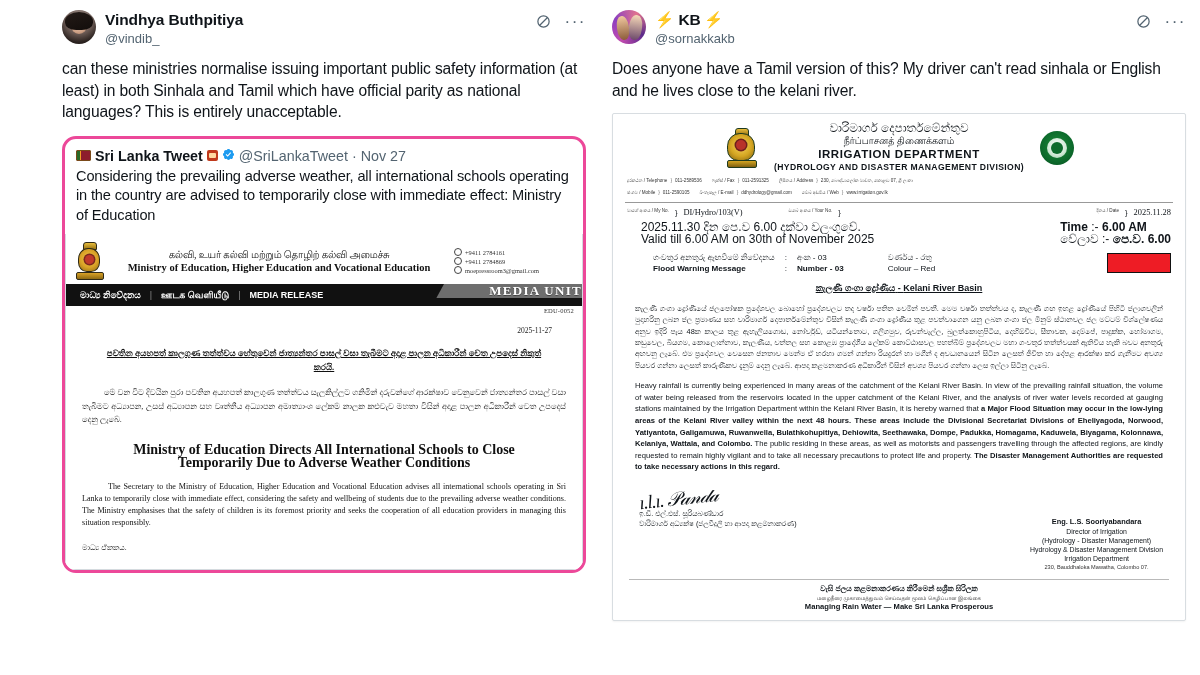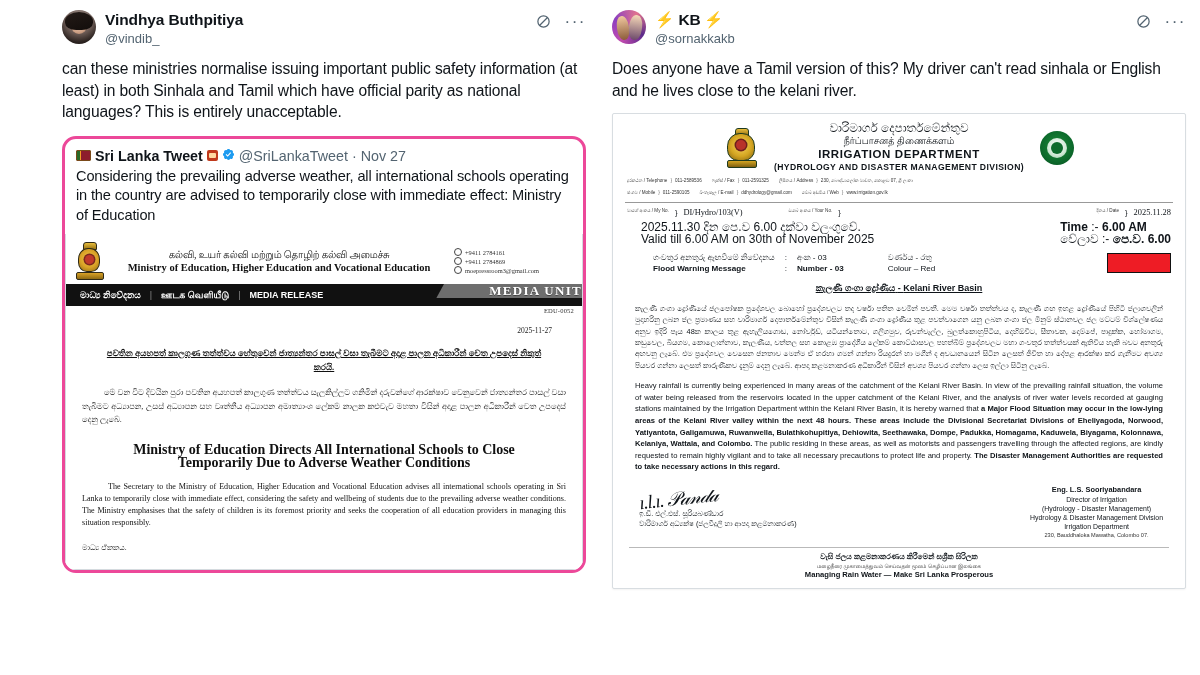--- a/index.html
+++ b/index.html
@@ -129,21 +129,21 @@
   .basin{text-align:center;font-size:9px;font-weight:700;padding:8px 0 0 0;text-decoration:underline;}
   .i-si-para{font-size:7.4px;line-height:11.4px;text-align:justify;padding:9px 22px 0 22px;}
   .i-en-para{font-size:7.6px;line-height:11.6px;text-align:justify;padding:9px 22px 0 22px;}
   .i-en-para b{font-weight:700;}
   .sign-row{display:flex;justify-content:space-between;align-items:flex-start;padding:12px 22px 0 26px;}
   .sig-mark{font-family:"Liberation Serif",serif;font-size:19px;font-style:italic;
     transform:rotate(-6deg);letter-spacing:-1px;line-height:20px;}
   .sig-name{font-size:7.4px;line-height:10px;padding-top:4px;}
   .sig-si{font-size:7.2px;line-height:10px;}
   .sig-right{text-align:center;font-family:"Liberation Sans",sans-serif;}
-  .sig-right .n{font-size:7.4px;font-weight:700;line-height:9.5px;}
+  .sig-right .n{font-size:7.4px;font-weight:700;line-height:9.5px;margin-top:32px;}
   .sig-right .r{font-size:6.9px;line-height:9.2px;}
   .sig-right .a{font-size:5.6px;line-height:8px;color:#333;}
   .hr-foot{height:1px;background:#b9b9b9;margin:8px 16px 0 16px;}
   .foot{text-align:center;padding:4px 0 8px 0;}
   .foot .f1{font-size:7.6px;font-weight:700;line-height:10px;}
   .foot .f2{font-size:5.4px;line-height:8px;color:#333;}
   .foot .f3{font-size:7.6px;font-weight:700;line-height:10px;font-family:"Liberation Sans",sans-serif;}
 </style>
 </head>
 <body>

